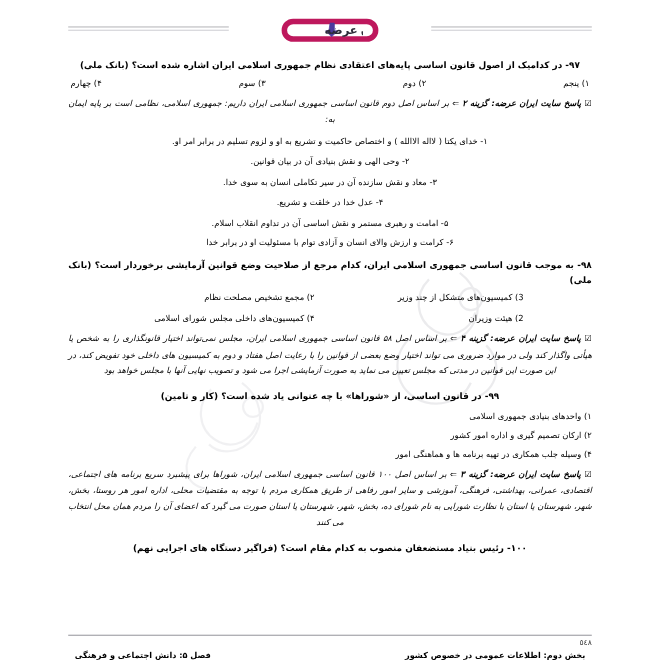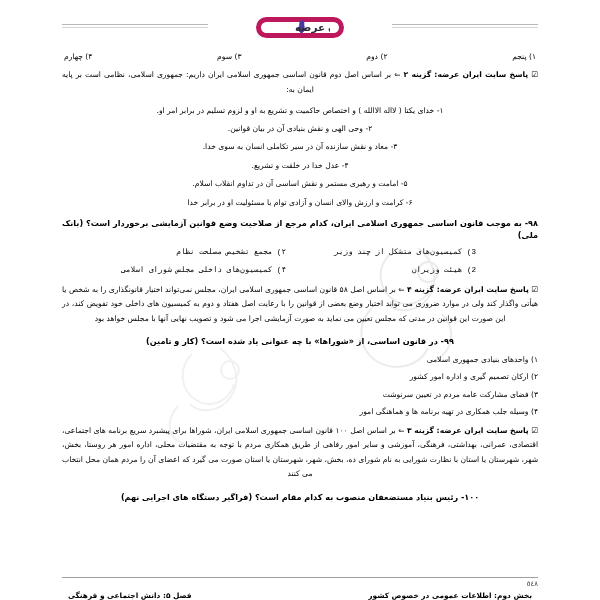--- a/index.html
+++ b/index.html
@@ -122,39 +122,40 @@
 
   .options-grid {
     display: grid;
     grid-template-columns: 1fr 1fr;
     row-gap: 7px;
     font-size: 7.6px;
     line-height: 1.5;
     margin: 5px 0 5px 0;
     direction: rtl;
   }
-  .options-grid .opt { text-align: right; padding-right: 62px; font-family: Liberation Mono, monospace; }
+  .options-grid .opt { text-align: right; padding-right: 62px; }
   .options-grid .opt.col2 { padding-right: 14px; }
 
   .options-stack {
     font-size: 7.6px;
     line-height: 1.5;
     margin: 5px 0 5px 0;
   }
   .options-stack .opt {
     text-align: right;
     margin: 6px 0;
   }
 
   .answer-block {
     font-size: 7.6px;
     line-height: 1.92;
     text-align: justify;
     text-align-last: center;
     margin: 6px 0 4px 0;
+    font-style: italic;
   }
   .answer-lead {
     font-weight: bold;
   }
   .check-glyph {
     font-family: "DejaVu Sans", sans-serif;
     font-size: 7.6px;
     font-weight: normal;
   }
   .arrow-glyph {
@@ -248,20 +249,21 @@
       <svg width="60" height="15" viewBox="0 0 60 15" xmlns="http://www.w3.org/2000/svg">
         <text x="58" y="12" text-anchor="end" font-family="DejaVu Sans, sans-serif" font-size="10.5" font-weight="bold" fill="#2c2c38">ایران</text>
         <path d="M30 2 L34 2 L34 9 L37 9 L31.5 14.5 L26 9 L29 9 Z" fill="#4b3a9e" stroke="#4b3a9e" stroke-width="0.6" stroke-linejoin="round"></path>
         <text x="25" y="12" text-anchor="end" font-family="DejaVu Sans, sans-serif" font-size="10.5" font-weight="bold" fill="#2c2c38">عرضه</text>
       </svg>
     </div>
   </div>
 
   <div class="content">
 
+    <div class="q-stem centered">۹۷- در کدامیک از اصول قانون اساسی پایه‌های اعتقادی نظام جمهوری اسلامی ایران اشاره شده است؟ (بانک ملی)</div>
 
     <div class="options-row">
       <span class="opt">۱) پنجم</span>
       <span class="opt">۲) دوم</span>
       <span class="opt">۳) سوم</span>
       <span class="opt">۴) چهارم</span>
     </div>
 
     <div class="answer-block">
       <span class="check-glyph">☑</span>
@@ -291,21 +293,20 @@
       <span class="answer-lead">پاسخ سایت ایران عرضه: گزینه ۴</span>
       <span class="arrow-glyph">⇐</span>
       <span>بر اساس اصل ۵۸ قانون اساسی جمهوری اسلامی ایران، مجلس نمی‌تواند اختیار قانونگذاری را به شخص یا هیأتی واگذار کند ولی در موارد ضروری می تواند اختیار وضع بعضی از قوانین را با رعایت اصل هفتاد و دوم به کمیسیون های داخلی خود تفویض کند، در این صورت این قوانین در مدتی که مجلس تعیین می نماید به صورت آزمایشی اجرا می شود و تصویب نهایی آنها با مجلس خواهد بود</span>
     </div>
 
     <div class="q-stem centered">۹۹- در قانون اساسی، از «شوراها» با چه عنوانی یاد شده است؟ (کار و تامین)</div>
 
     <div class="options-stack">
       <div class="opt">۱) واحدهای بنیادی جمهوری اسلامی</div>
       <div class="opt">۲) ارکان تصمیم گیری و اداره امور کشور</div>
-      <div class="opt">۳) فضای مشارکت عامه مردم در تعیین سرنوشت</div>
       <div class="opt">۴) وسیله جلب همکاری در تهیه برنامه ها و هماهنگی امور</div>
     </div>
 
     <div class="answer-block">
       <span class="check-glyph">☑</span>
       <span class="answer-lead">پاسخ سایت ایران عرضه: گزینه ۳</span>
       <span class="arrow-glyph">⇐</span>
       <span>بر اساس اصل ۱۰۰ قانون اساسی جمهوری اسلامی ایران، شوراها برای پیشبرد سریع برنامه های اجتماعی، اقتصادی، عمرانی، بهداشتی، فرهنگی، آموزشی و سایر امور رفاهی از طریق همکاری مردم با توجه به مقتضیات محلی، اداره امور هر روستا، بخش، شهر، شهرستان یا استان با نظارت شورایی به نام شورای ده، بخش، شهر، شهرستان یا استان صورت می گیرد که اعضای آن را مردم همان محل انتخاب می کنند</span>
     </div>
 

